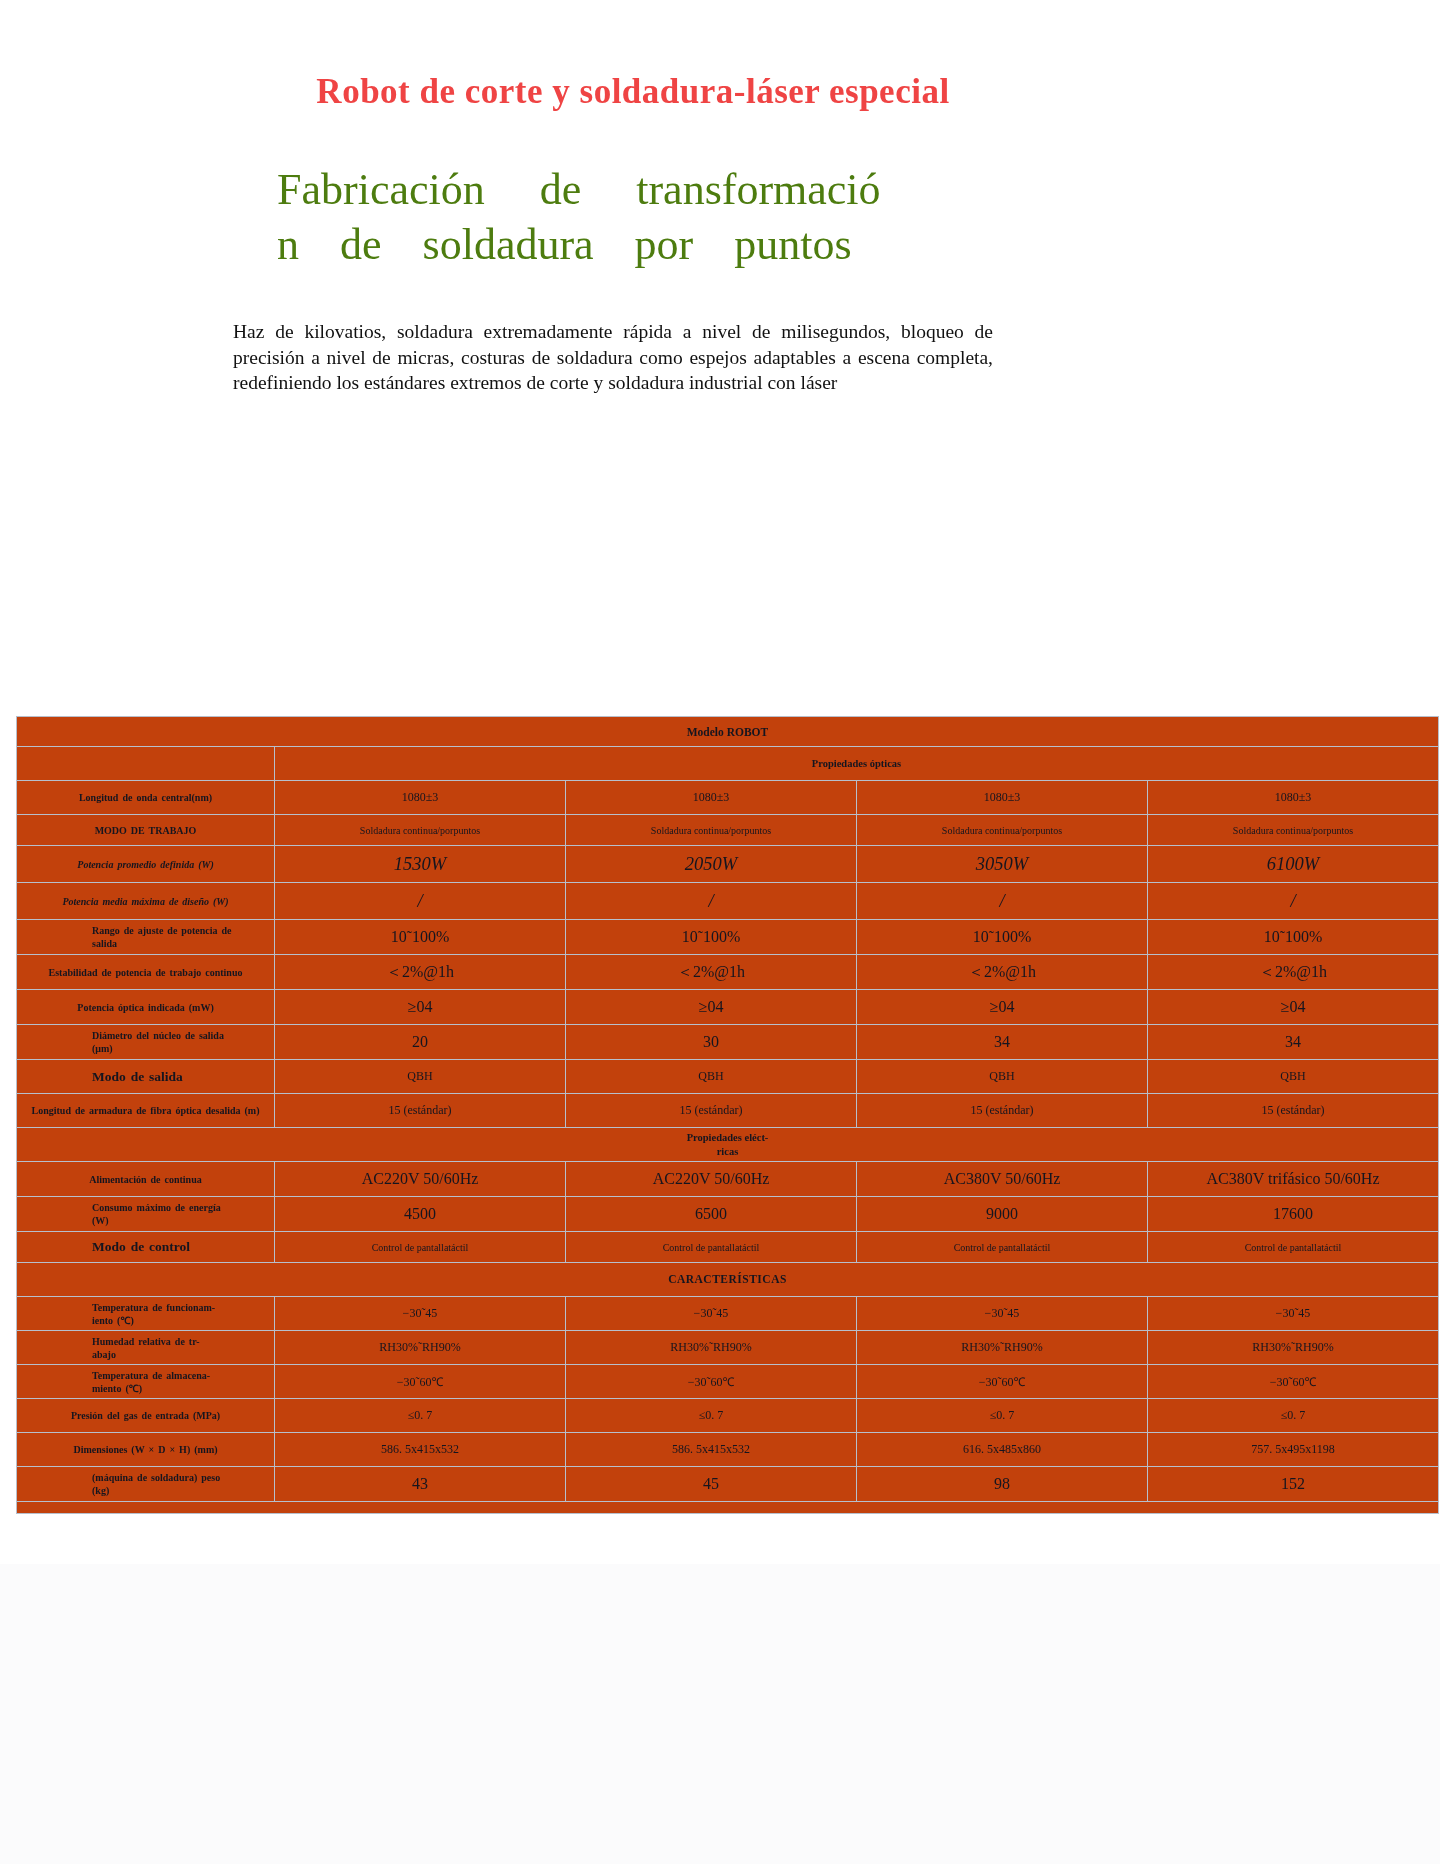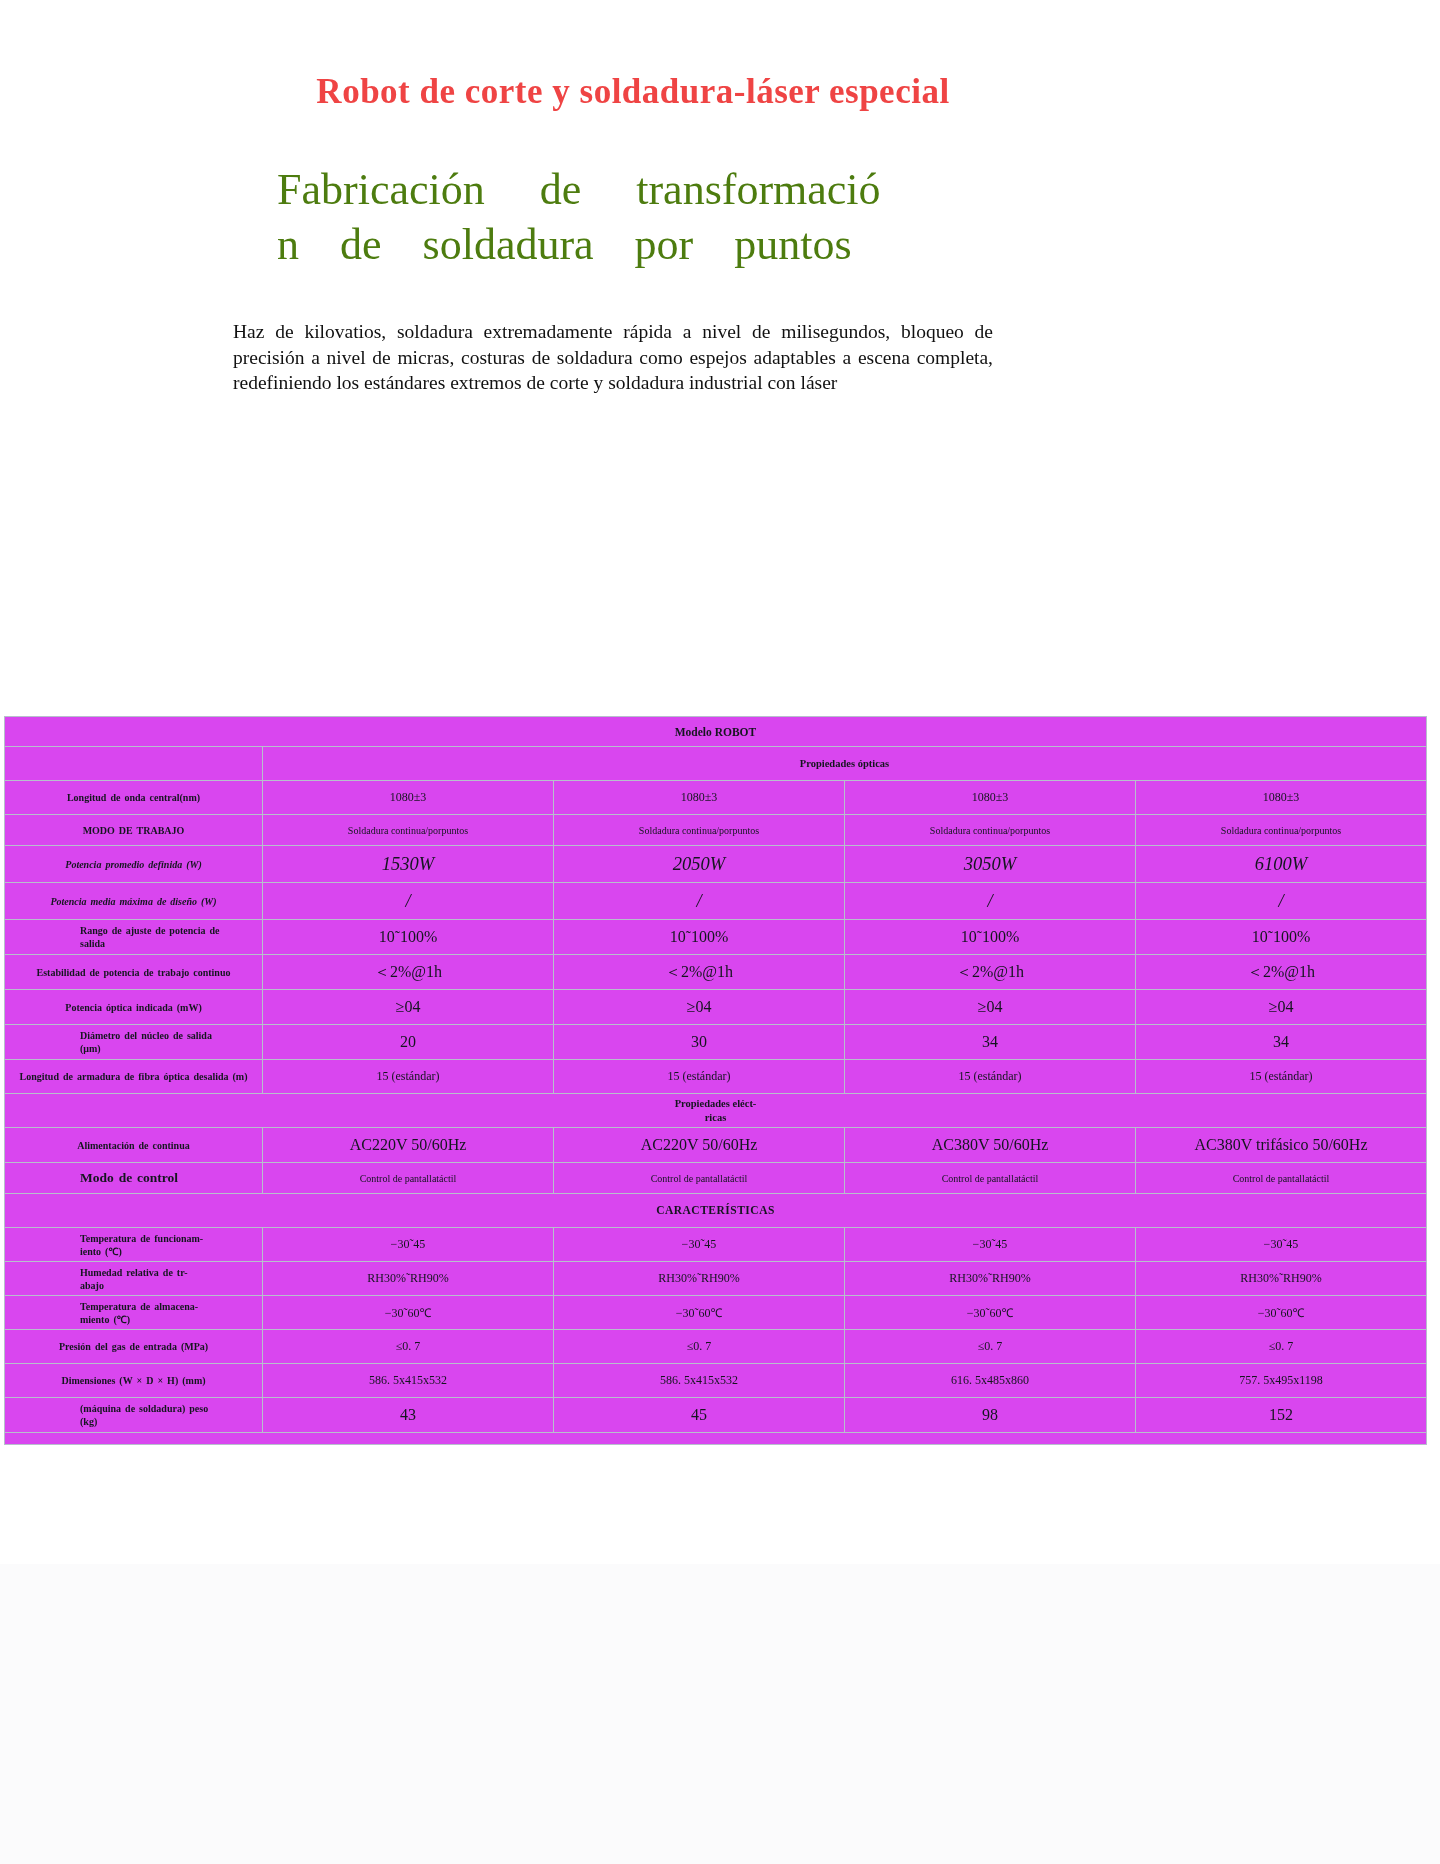--- a/index.html
+++ b/index.html
@@ -37,22 +37,22 @@
     margin-top: 46px;
     font-size: 19.5px;
     line-height: 1.32;
     text-align: justify;
     color: #111;
   }
   .spec-table {
     border-collapse: collapse;
     table-layout: fixed;
     width: 1326px;
-    margin: 320px 8px 0 4px;
-    background: #d946ef;
+    margin: 320px 8px 0 16px;
+    background: #c2410c;
   }
   .spec-table td {
     border: 1px solid #b7bfcc;
     text-align: center;
     vertical-align: middle;
     padding: 2px 4px;
     overflow: hidden;
   }
   td.title-cell {
     font-weight: bold;
@@ -173,36 +173,51 @@
       </tr>
       <tr class="rt-data v-lg">
         <td class="label left" colspan="1">Diámetro del núcleo de salida
 (μm)</td>
         <td class="val" colspan="1">20</td>
         <td class="val" colspan="1">30</td>
         <td class="val" colspan="1">34</td>
         <td class="val" colspan="1">34</td>
       </tr>
       <tr class="rt-data v-md">
+        <td class="label left big" colspan="1">Modo de salida</td>
+        <td class="val" colspan="1">QBH</td>
+        <td class="val" colspan="1">QBH</td>
+        <td class="val" colspan="1">QBH</td>
+        <td class="val" colspan="1">QBH</td>
+      </tr>
+      <tr class="rt-data v-md">
         <td class="label" colspan="1">Longitud de armadura de fibra óptica desalida (m)</td>
         <td class="val" colspan="1">15 (estándar)</td>
         <td class="val" colspan="1">15 (estándar)</td>
         <td class="val" colspan="1">15 (estándar)</td>
         <td class="val" colspan="1">15 (estándar)</td>
       </tr>
       <tr class="rt-section">
         <td class="section-cell" colspan="5">Propiedades eléct-
 ricas</td>
       </tr>
       <tr class="rt-data v-lg">
         <td class="label" colspan="1">Alimentación de continua</td>
         <td class="val" colspan="1">AC220V 50/60Hz</td>
         <td class="val" colspan="1">AC220V 50/60Hz</td>
         <td class="val" colspan="1">AC380V 50/60Hz</td>
         <td class="val" colspan="1">AC380V trifásico 50/60Hz</td>
+      </tr>
+      <tr class="rt-data v-lg">
+        <td class="label left" colspan="1">Consumo máximo de energía
+(W)</td>
+        <td class="val" colspan="1">4500</td>
+        <td class="val" colspan="1">6500</td>
+        <td class="val" colspan="1">9000</td>
+        <td class="val" colspan="1">17600</td>
       </tr>
       <tr class="rt-data v-xxs">
         <td class="label left big" colspan="1">Modo de control</td>
         <td class="val" colspan="1">Control de pantallatáctil</td>
         <td class="val" colspan="1">Control de pantallatáctil</td>
         <td class="val" colspan="1">Control de pantallatáctil</td>
         <td class="val" colspan="1">Control de pantallatáctil</td>
       </tr>
       <tr class="rt-section">
         <td class="section-cell caps" colspan="5">CARACTERÍSTICAS</td>

